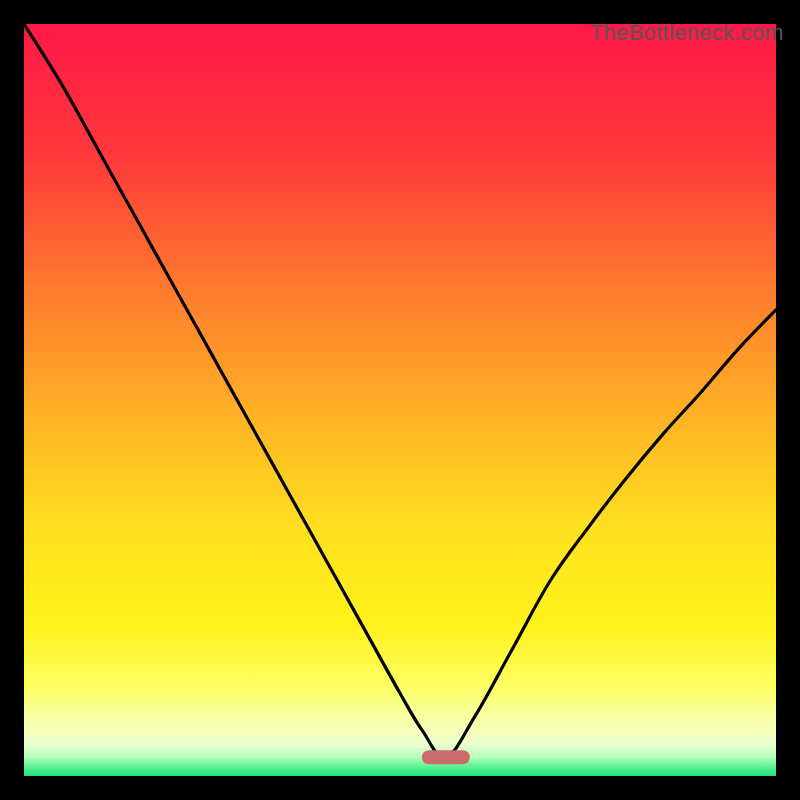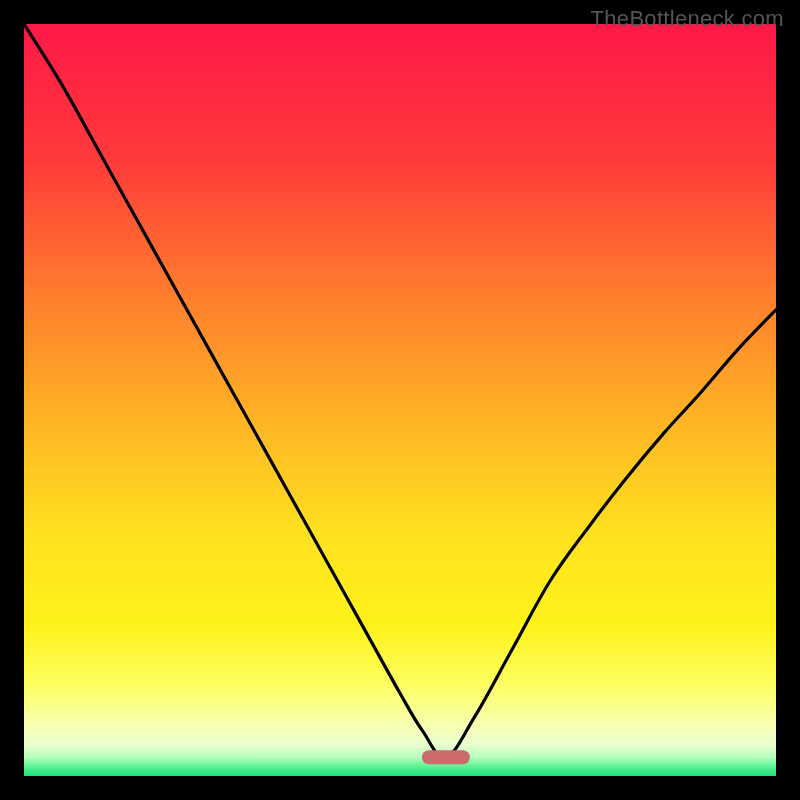--- a/index.html
+++ b/index.html
@@ -12,21 +12,21 @@
     font-family: Arial, Helvetica, sans-serif;
   }
   .frame {
     position: relative;
     width: 800px;
     height: 800px;
     background: #000000;
   }
   .watermark {
     position: absolute;
-    top: 6px;
+    top: 20px;
     right: 16px;
     color: #555555;
     font-size: 22px;
     font-weight: 500;
     letter-spacing: 0.3px;
     z-index: 5;
   }
   .plot-area {
     position: absolute;
     left: 24px;

